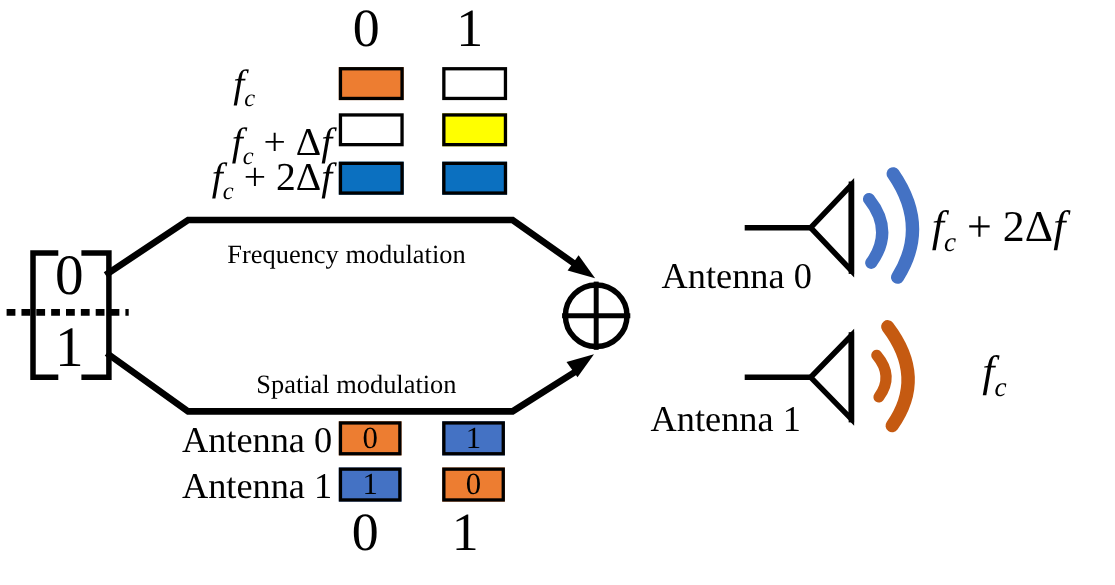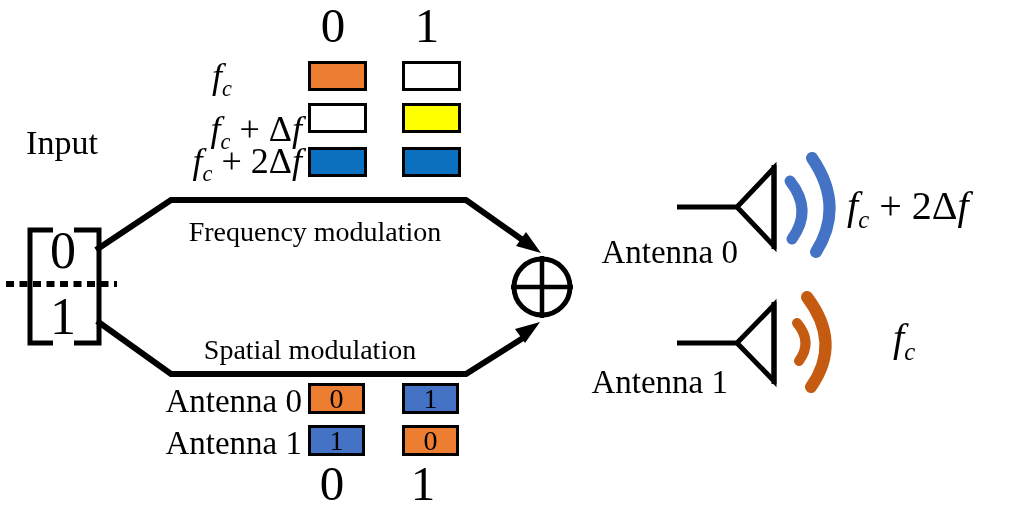--- a/index.html
+++ b/index.html
@@ -6,21 +6,21 @@
   html,body { background:#fff; }
   .canvas {
     position:relative; width:1014px; height:532px; background:#fff;
     font-family:"Liberation Serif","DejaVu Serif",serif; color:#000; overflow:hidden;
   }
   .abs { position:absolute; box-sizing:border-box; }
   .ctr { text-align:center; }
   .rt  { text-align:right; }
   .hdr { font-size:49px; line-height:52px; }
   .lbl { font-size:34px; line-height:37px; }
-  .branch { font-size:28px; line-height:40px; }
+  .branch { font-size:24px; line-height:40px; }
   .alabel { font-size:33px; line-height:36px;font-family:Liberation Serif, serif; }
   .math { font-size:36px; line-height:40px; white-space:nowrap; }
   .math i, .bigmath i { font-style:italic; }
   .math sub, .bigmath sub { font-size:0.62em; font-style:italic; line-height:0; }
   .math .nd, .bigmath .nd { font-style:normal; }
   .bigmath { font-size:40px; line-height:44px; white-space:nowrap; }
   .vecnum { font-size:52px; line-height:40px; }
   .cell  { width:59px; height:30px; border:3px solid #000; }
   .scell { width:57px; height:31px; border:3px solid #000;
            display:flex; align-items:center; justify-content:center;
@@ -75,27 +75,26 @@
   </div>
 
   <div class="abs cell" style="left: 308px; top: 61px; background: rgb(237, 125, 49);"></div>
   <div class="abs cell" style="left: 402px; top: 61px; background: rgb(255, 255, 255);"></div>
   <div class="abs cell" style="left: 308px; top: 103px; background: rgb(255, 255, 255);"></div>
   <div class="abs cell" style="left: 402px; top: 103px; background: rgb(255, 255, 0);"></div>
   <div class="abs cell" style="left: 308px; top: 147px; background: rgb(11, 112, 192);"></div>
   <div class="abs cell" style="left: 402px; top: 147px; background: rgb(11, 112, 192);"></div>
 
   <div class="abs lbl ctr" style="left:8px;top:124px;width:108px">
-    <div>Input</div>
   </div>
   <div class="abs vecnum ctr" style="left:30px;top:231px;width:66px">0</div>
   <div class="abs vecnum ctr" style="left:30px;top:297px;width:66px">1</div>
 
   <div class="abs branch ctr" style="left:140px;top:212px;width:350px">Frequency modulation</div>
-  <div class="abs branch ctr" style="left:140px;top:330px;width:340px">Spatial modulation</div>
+  <div class="abs branch ctr" style="left:154px;top:330px;width:340px">Spatial modulation</div>
 
   <div class="abs alabel rt" style="left:130px;top:383px;width:172px">Antenna 0</div>
   <div class="abs alabel rt" style="left:130px;top:425px;width:172px">Antenna 1</div>
 
   <div class="abs scell" style="left: 308px; top: 383px; background: rgb(237, 125, 49);">
       <span>0</span>
     </div>
   <div class="abs scell" style="left: 402px; top: 383px; background: rgb(68, 114, 196);">
       <span>1</span>
     </div>

